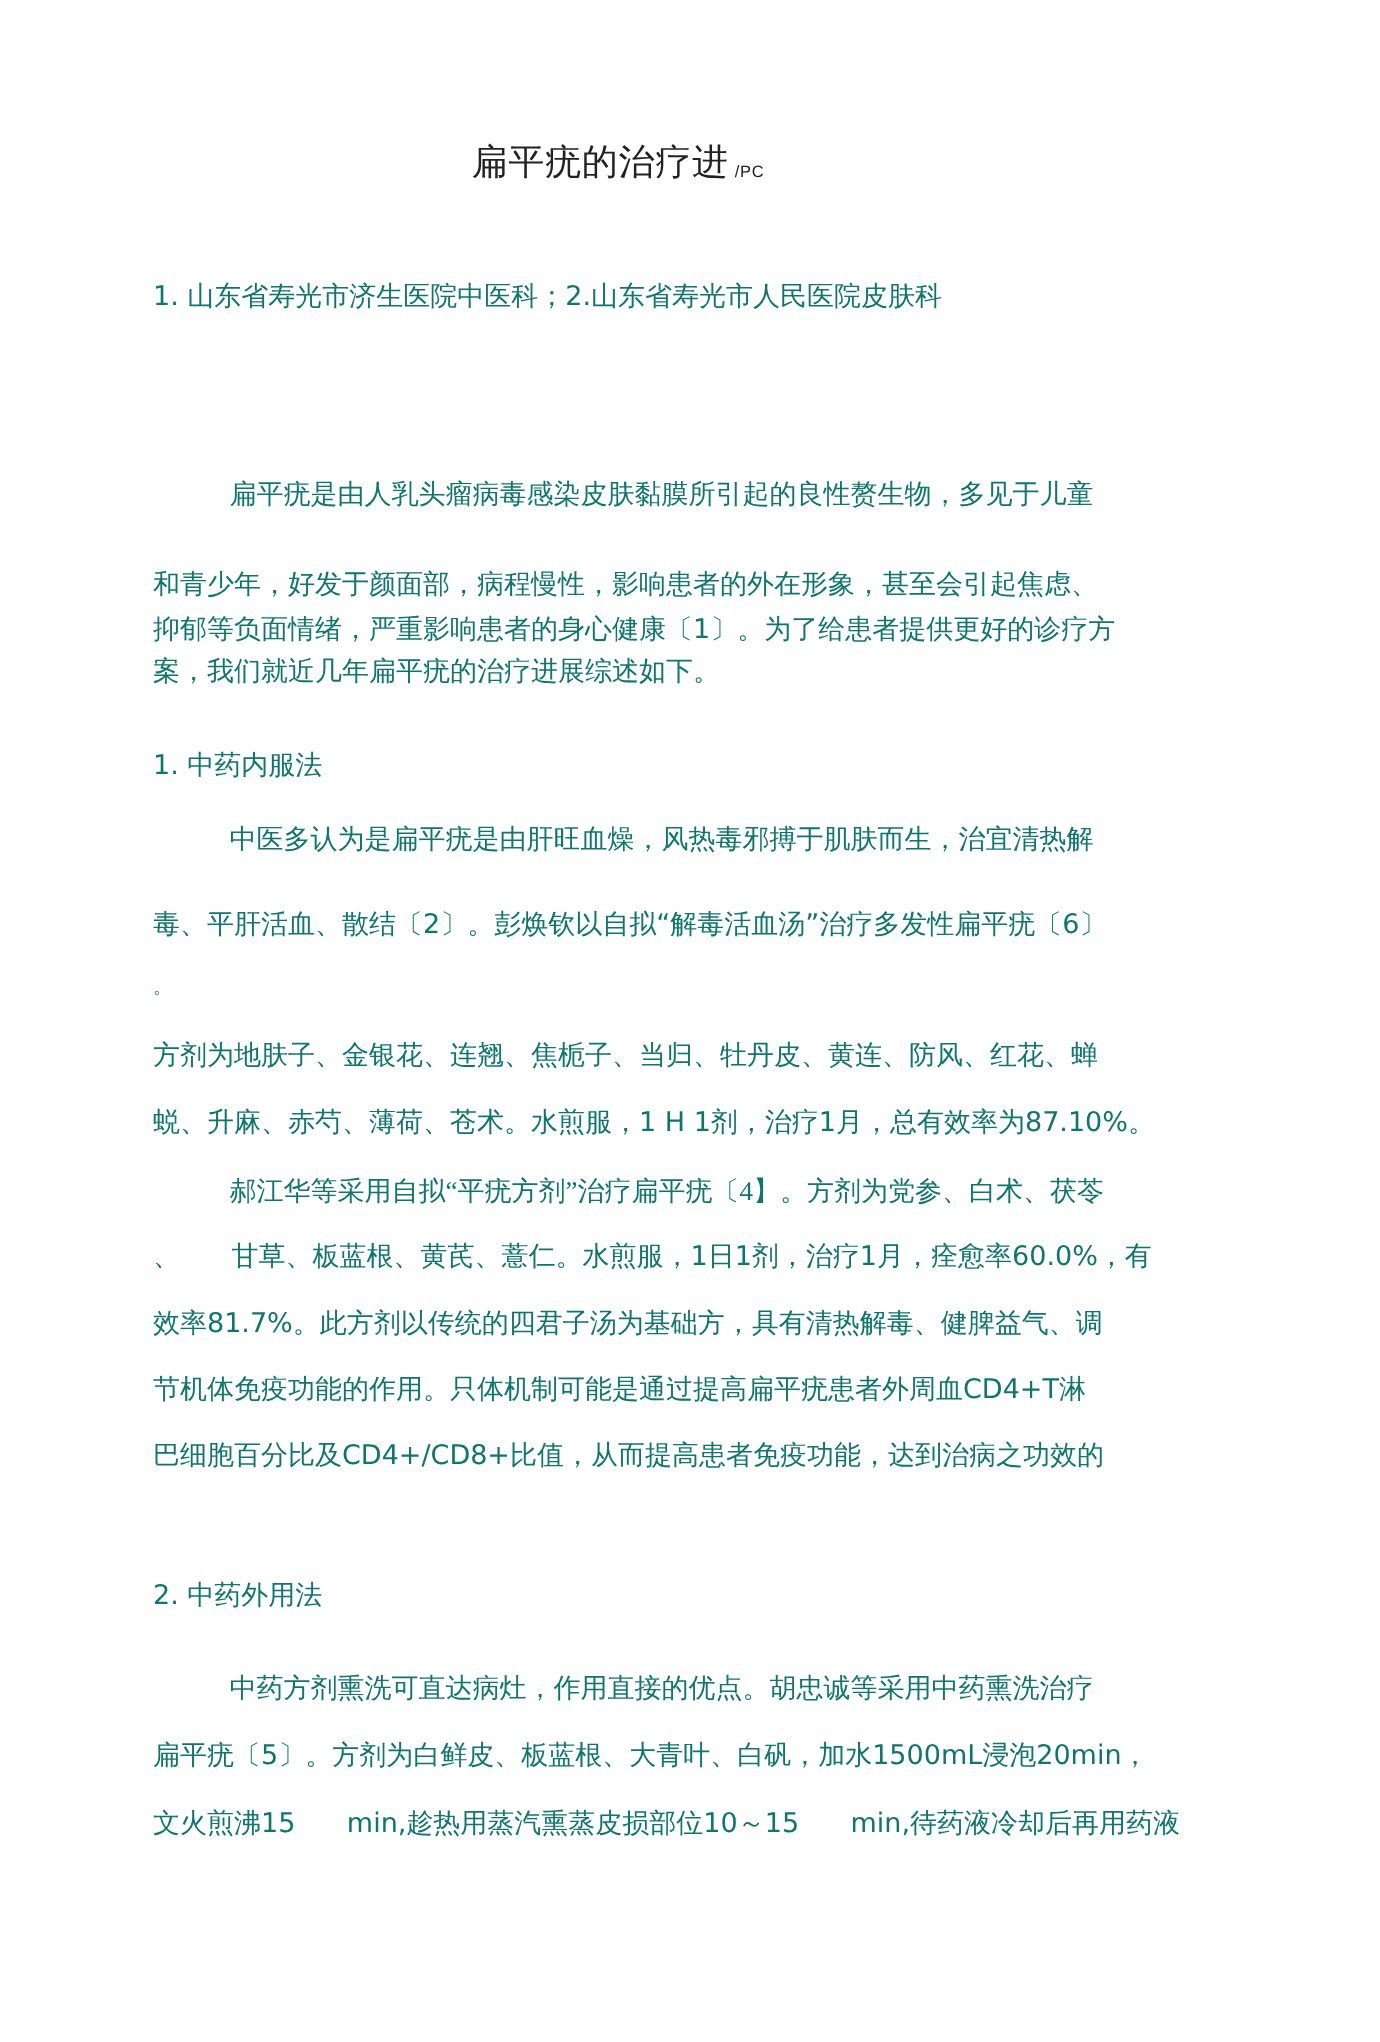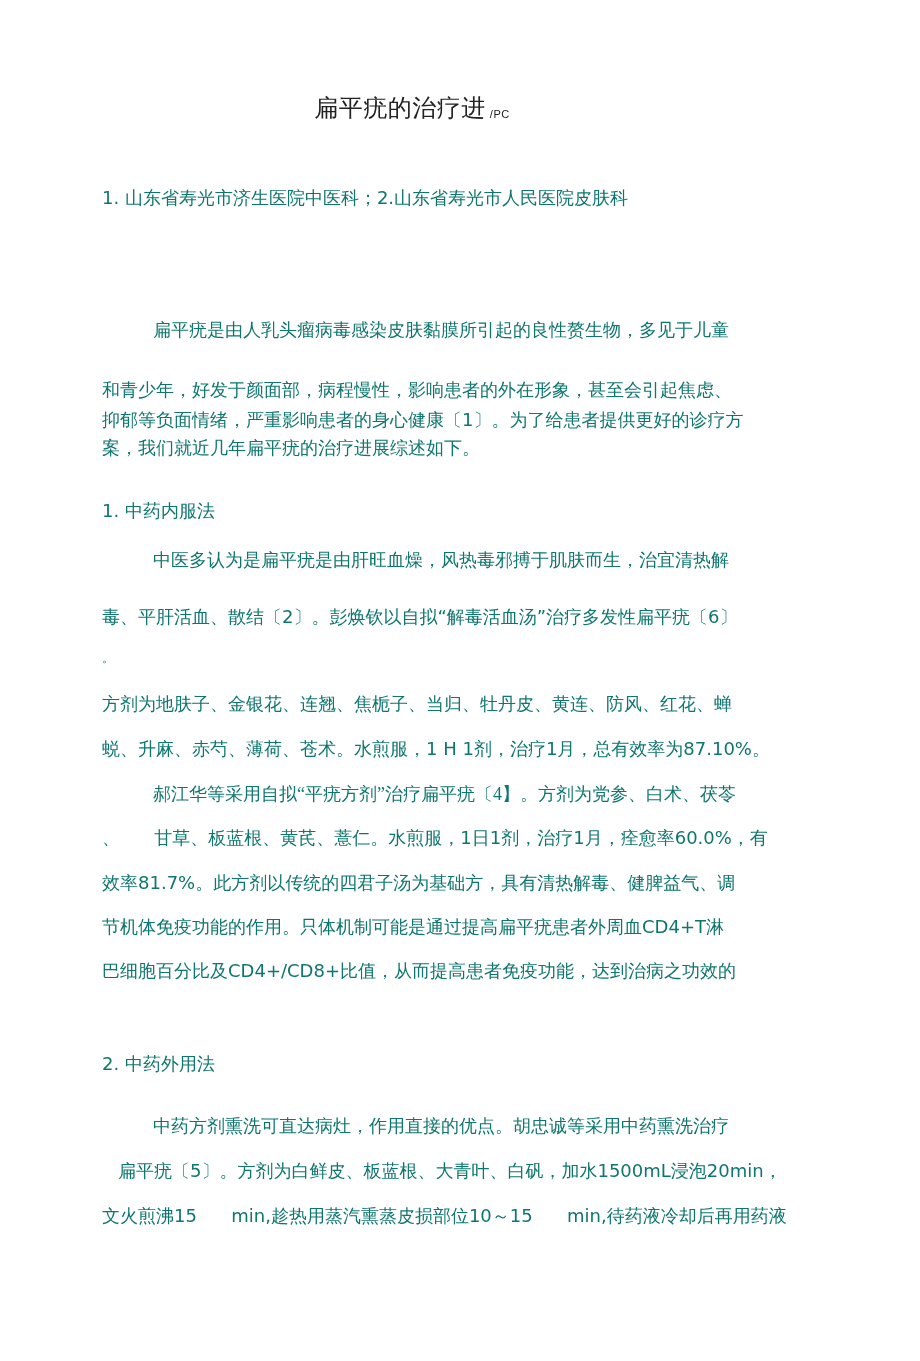--- a/index.html
+++ b/index.html
@@ -42,14 +42,14 @@
 <div class="line" style="top:737px;">蜕、升麻、赤芍、薄荷、苍术。水煎服，1 H 1剂，治疗1月，总有效率为87.10%。</div>
 <div class="line indent" style="top:782px;font-family:Liberation Serif, serif;">郝江华等采用自拟“平疣方剂”治疗扁平疣〔4】。方剂为党参、白术、茯苓</div>
 <div class="line" style="top:826px;white-space:pre;">、      甘草、板蓝根、黄芪、薏仁。水煎服，1日1剂，治疗1月，痊愈率60.0%，有</div>
 <div class="line" style="top:871px;">效率81.7%。此方剂以传统的四君子汤为基础方，具有清热解毒、健脾益气、调</div>
 <div class="line" style="top:915px;">节机体免疫功能的作用。只体机制可能是通过提高扁平疣患者外周血CD4+T淋</div>
 <div class="line" style="top:959px;">巴细胞百分比及CD4+/CD8+比值，从而提高患者免疫功能，达到治病之功效的</div>
 
 <div class="line" style="top:1052px;">2. 中药外用法</div>
 
 <div class="line indent" style="top:1114px;">中药方剂熏洗可直达病灶，作用直接的优点。胡忠诚等采用中药熏洗治疗</div>
-<div class="line" style="top:1159px;margin-left:16px;">扁平疣〔5〕。方剂为白鲜皮、板蓝根、大青叶、白矾，加水1500mL浸泡20min，</div>
+<div class="line" style="top:1159px;">扁平疣〔5〕。方剂为白鲜皮、板蓝根、大青叶、白矾，加水1500mL浸泡20min，</div>
 <div class="line" style="top:1204px;white-space:pre;">文火煎沸15      min,趁热用蒸汽熏蒸皮损部位10～15      min,待药液冷却后再用药液</div>
 
 </body></html>

